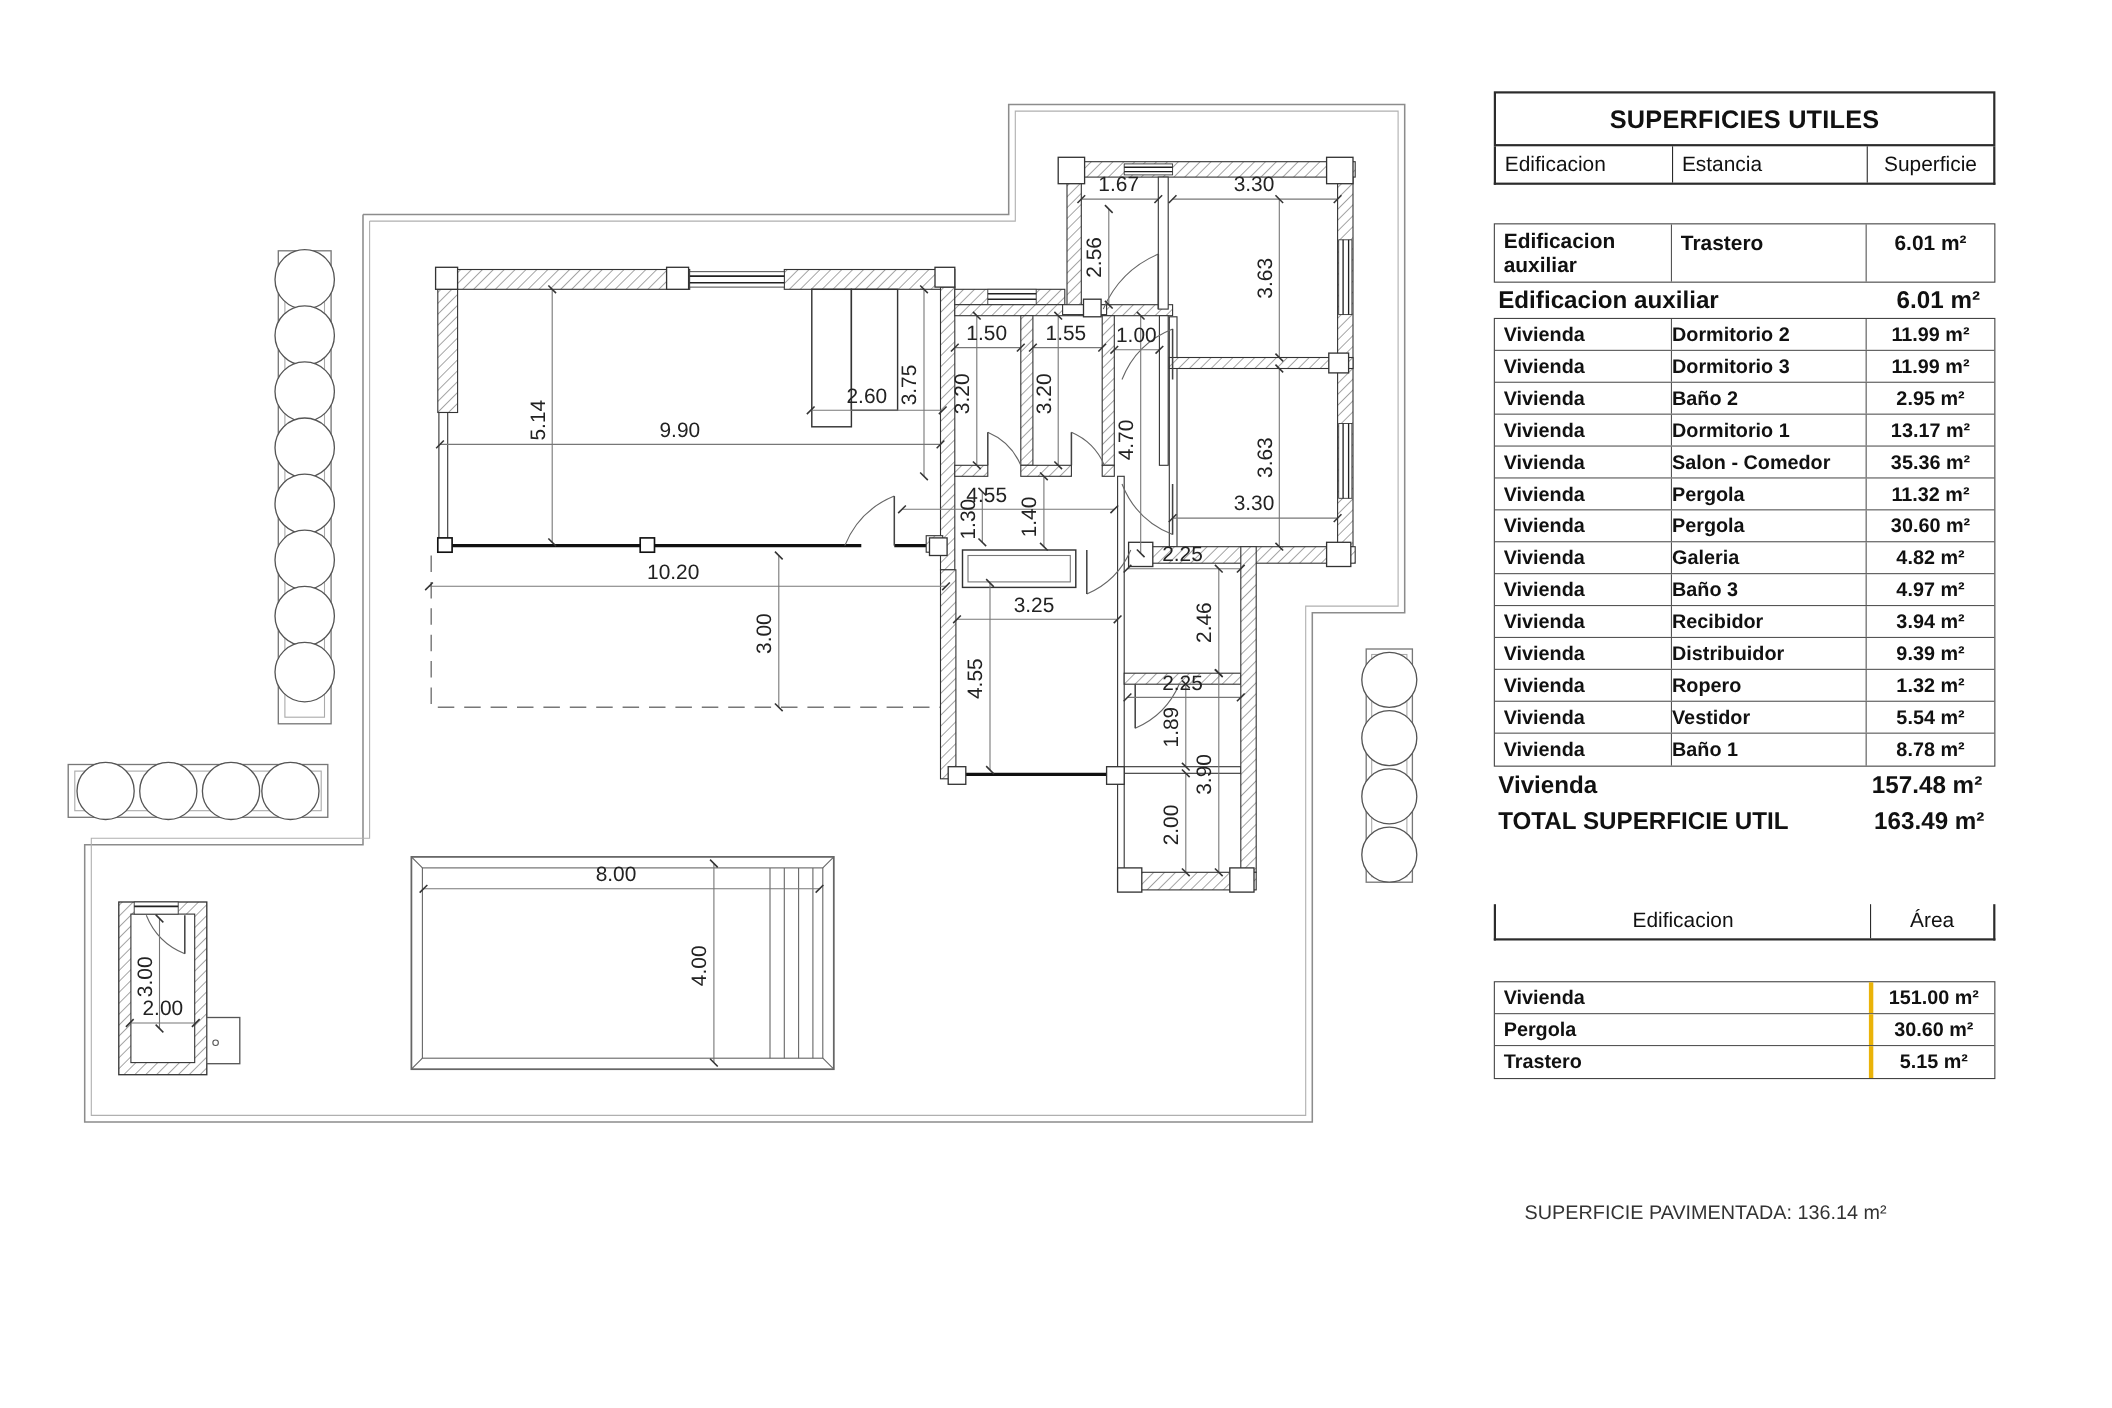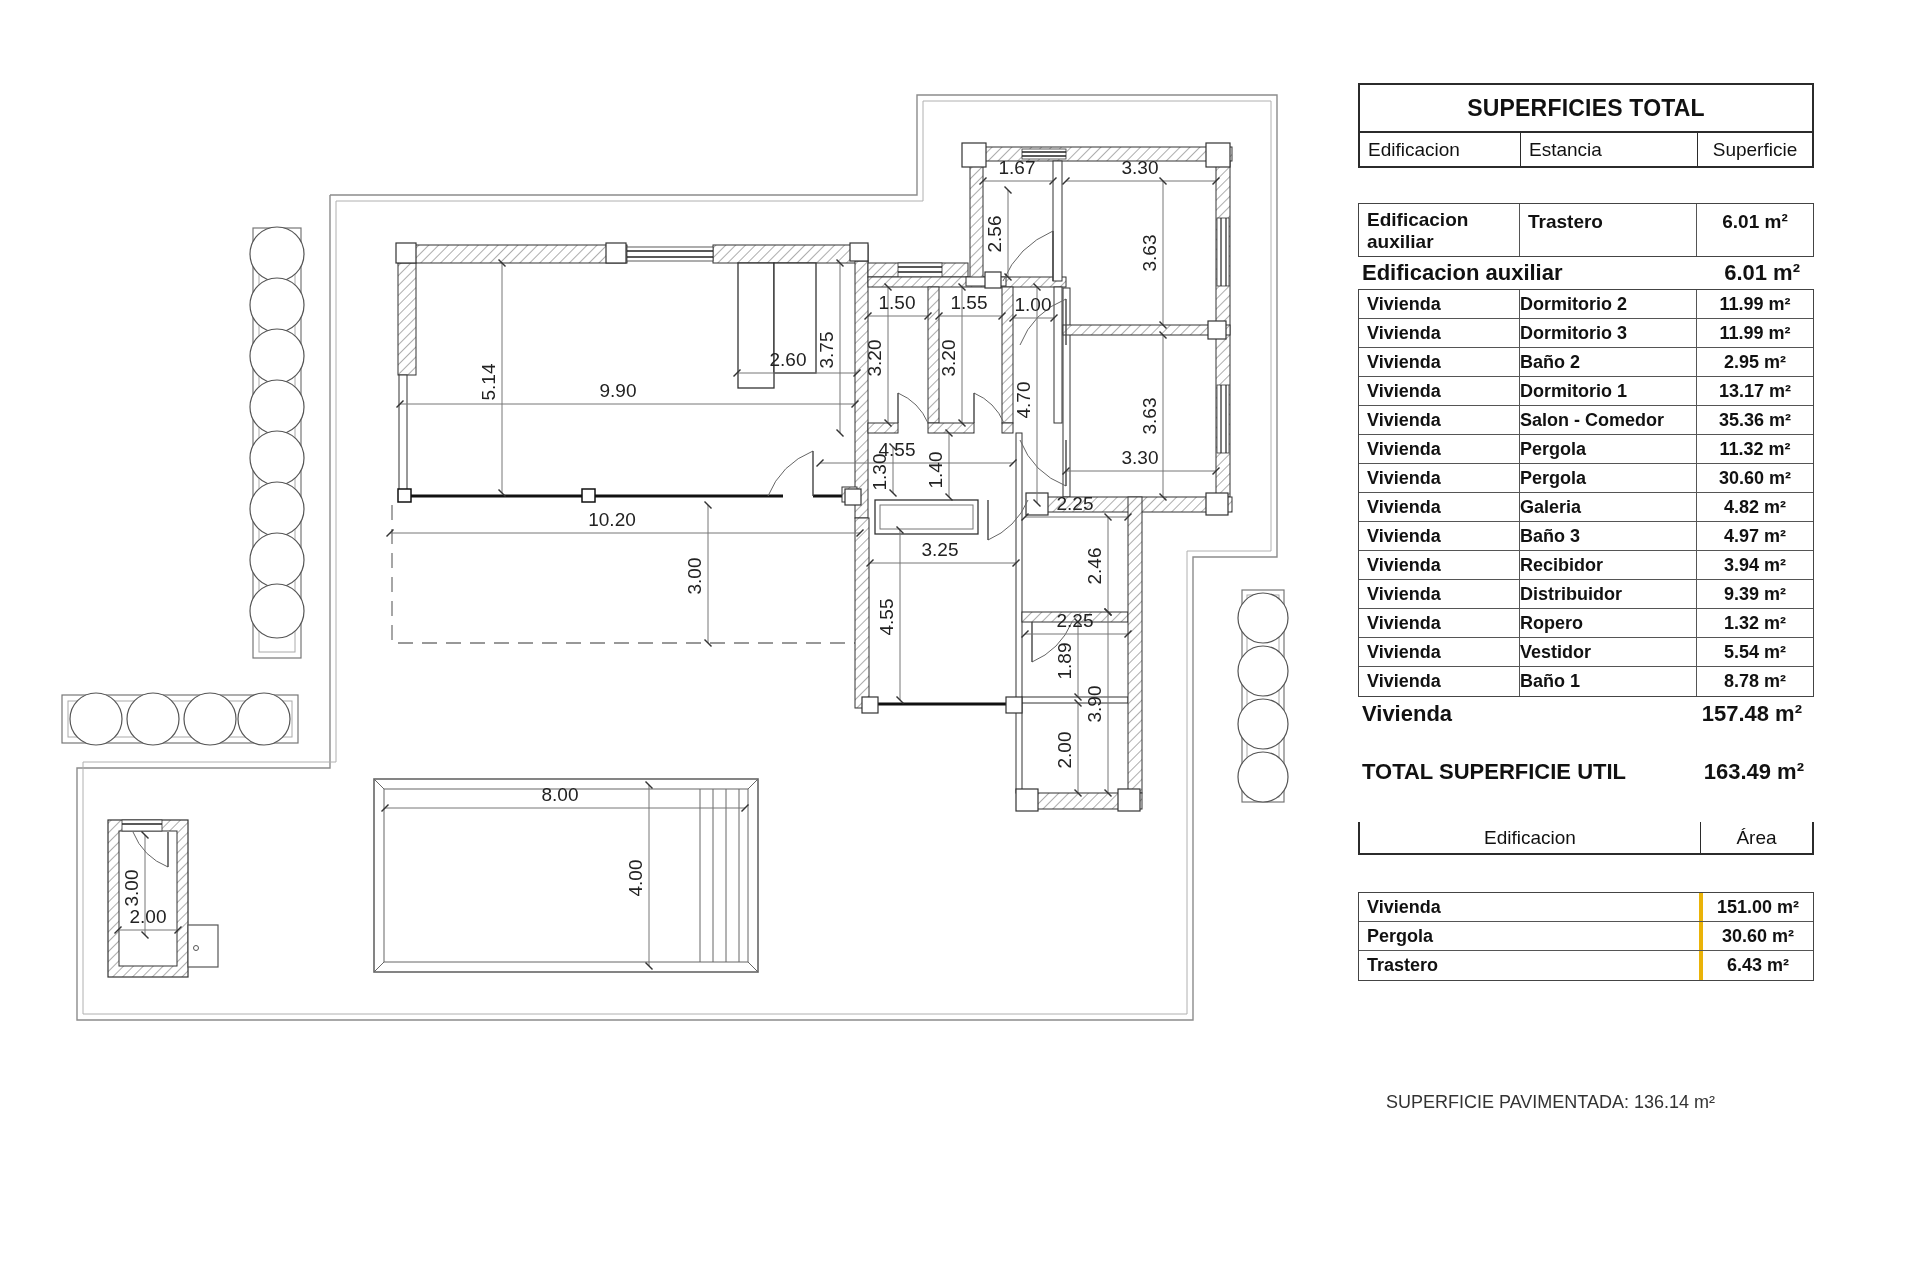--- a/index.html
+++ b/index.html
@@ -32,21 +32,21 @@
   .aux-sub{height:32px;font-size:22px;padding:0 14px 0 4px;}
 
   .rows-box{border:1.5px solid #444;}
   .t-row{display:flex;height:29px;border-bottom:1px solid #555;font-weight:bold;font-size:18px;}
   .t-row:last-child{border-bottom:none;}
   .t-row .c1{width:160px;padding-left:8px;display:flex;align-items:center;}
   .t-row .c2{width:177px;padding-left:0;border-left:1px solid #555;display:flex;align-items:center;}
   .t-row .c3{flex:1;border-left:1px solid #555;display:flex;align-items:center;justify-content:center;}
 
   .viv-sub{height:33px;font-size:22px;padding:0 12px 0 4px;}
-  .tot-line{height:34px;font-size:22px;padding:0 10px 0 4px;margin-top:25px;}
+  .tot-line{height:34px;font-size:22px;padding:0 10px 0 4px;}
 
   
   #tbl2 .t-title{height:43px;font-size:22px;}
   #tbl2 .t-head{height:33px;}
   #tbl2 .hcA{width:340px;display:flex;align-items:center;justify-content:center;}
   #tbl2 .hcB{flex:1;display:flex;align-items:center;justify-content:center;border-left:1.5px solid #2b2b2b;}
   #tbl2 .rows-box{margin-top:37px;}
   #tbl2 .t-row .cA{width:340px;padding-left:8px;display:flex;align-items:center;}
   #tbl2 .t-row .cB{flex:1;border-left:4px solid #eab308;display:flex;align-items:center;justify-content:center;text-align:right;}
   #tbl2 .tot-line{height:31px;padding:0 0 0 4px;}
@@ -313,21 +313,21 @@
     <text class="dim" x="1101" y="566" transform="rotate(-90 1101 566)">2.46</text>
     <text class="dim" x="1071" y="661" transform="rotate(-90 1071 661)">1.89</text>
     <text class="dim" x="1101" y="704" transform="rotate(-90 1101 704)">3.90</text>
     <text class="dim" x="1071" y="750" transform="rotate(-90 1071 750)">2.00</text>
     <text class="dim" x="642" y="878" transform="rotate(-90 642 878)">4.00</text>
     <text class="dim" x="138" y="888" transform="rotate(-90 138 888)">3.00</text>
   </g>
 </svg>
 
 <div class="tbl" id="tbl1" style="top:83px;">
-  <div class="t-title">SUPERFICIES TOTAL</div>
+  <div class="t-title">SUPERFICIES UTILES</div>
   <div class="t-head">
     <div class="hc hc1">Edificacion</div>
     <div class="hc hc2">Estancia</div>
     <div class="hc hc3">Superficie</div>
   </div>
 
   <div class="aux-row">
     <div class="c1">Edificacion auxiliar</div>
     <div class="c2">Trastero</div>
     <div class="c3">6.01 m²</div>
@@ -429,20 +429,20 @@
     <div class="t-row">
           <div class="cA">Vivienda</div>
           <div class="cB">151.00 m²</div>
         </div>
     <div class="t-row">
           <div class="cA">Pergola</div>
           <div class="cB">30.60 m²</div>
         </div>
     <div class="t-row">
           <div class="cA">Trastero</div>
-          <div class="cB">6.43 m²</div>
+          <div class="cB">5.15 m²</div>
         </div>
   </div>
 </div>
 
 <div class="footer-note">SUPERFICIE PAVIMENTADA: 136.14 m²</div>
 
 </div>
 
 </body></html>

